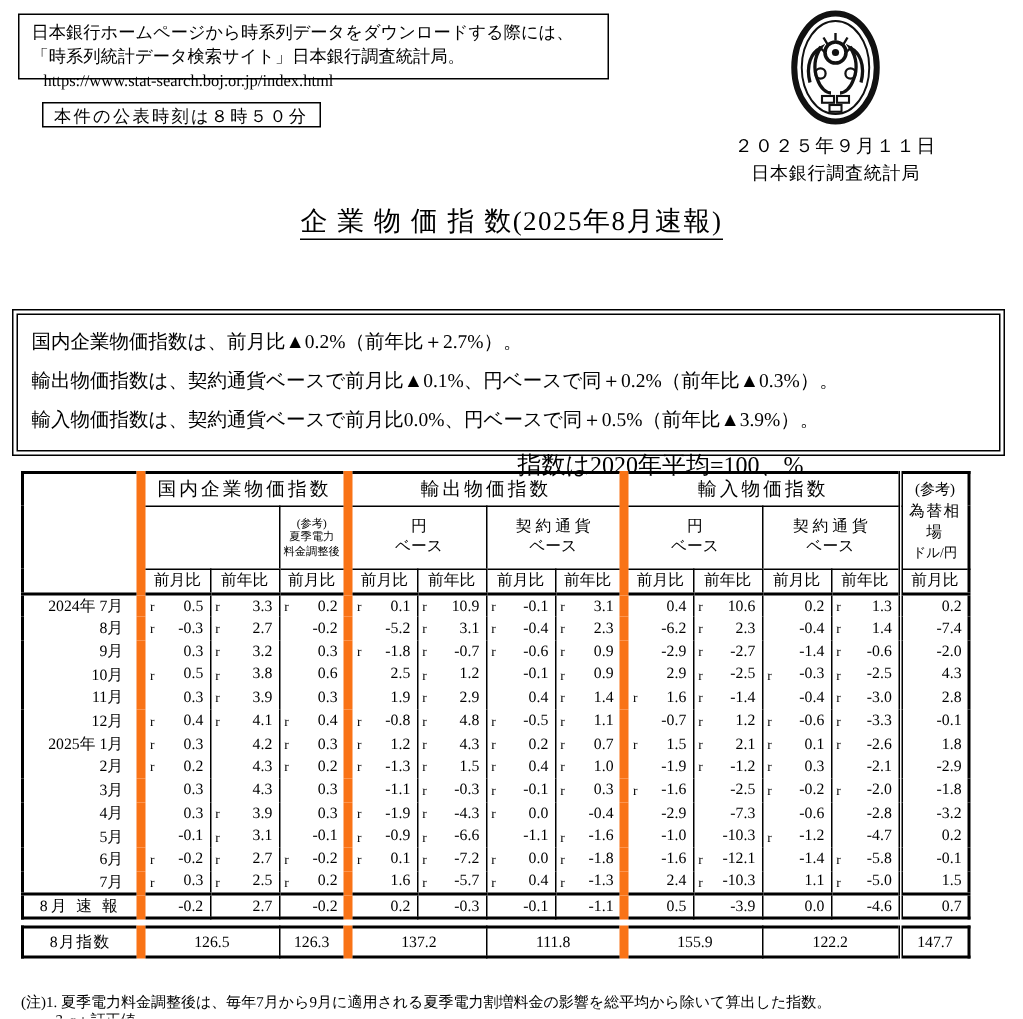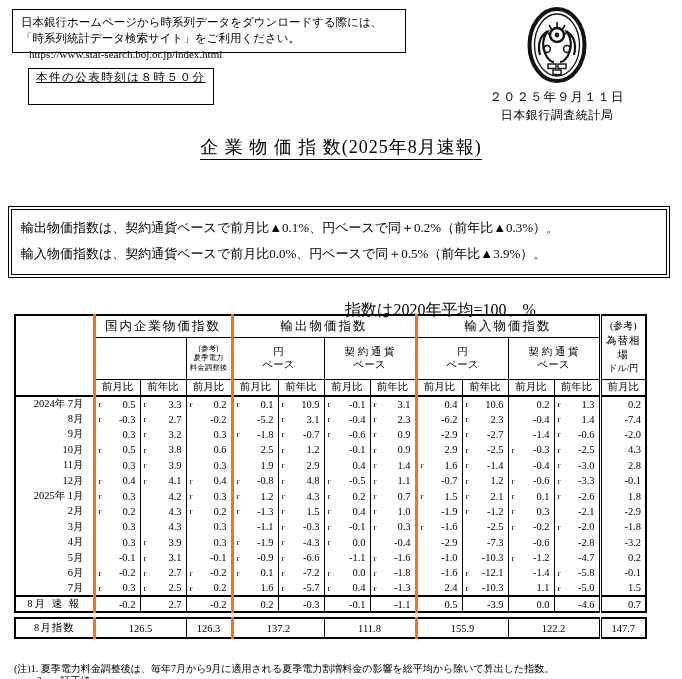--- a/index.html
+++ b/index.html
@@ -12,23 +12,23 @@
   .abs { position:absolute; }
 
   
   #download-box {
     left:12px; top:9px; width:394px; height:44px;
     border:1px solid #000; padding:4px 6px 2px 8px;
     font-size:11.5px; line-height:16px;
   }
   #download-box .url { font-size:11px; padding-left:8px; }
   #publish-box {
-    left:28px; top:68px; height:37px;
+    left:28px; top:68px; height:17px;
     border:1px solid #000; padding:1px 7px 0 7px;
-    font-size:11.5px; letter-spacing:1.5px; white-space:nowrap;text-decoration:underline;
+    font-size:11.5px; letter-spacing:1.5px; white-space:nowrap;
   }
 
   
   #seal { left:526px; top:5px; width:62px; height:80px; }
   #date-line { left:462px; top:89px; width:190px; text-align:center; font-size:12.5px; letter-spacing:1px; }
   #bureau-line { left:462px; top:107px; width:190px; text-align:center; font-size:12px; letter-spacing:0.5px;font-family:Liberation Mono, monospace; }
 
   
   #title-wrap { left:0; top:135px; width:682px; text-align:center; }
   #title-wrap span {
@@ -42,21 +42,21 @@
   #summary-inner p { font-size:13px; line-height:26px; white-space:nowrap; }
 
   #unit-note { left:345px; top:300px; width:300px; text-align:left; font-size:16px; }
 
   
   #table-wrap { left:14px; top:314px; width:631px; }
   table { border-collapse:collapse; table-layout:fixed; width:631px; }
   #main-table, #index-table { border:2px solid #000; }
   th, td { padding:0; font-weight:normal; overflow:hidden; }
   .b1 { border-left:1px solid #000; }
-  .b2 { border-left:3px solid #f97316; }
+  .b2 { border-left:6px solid #f97316; }
   .bd { border-left:3px double #000; }
 
   .dateh { border-bottom:2px solid #000; }
   .gh { font-size:12.5px; letter-spacing:2px; height:22px; border-bottom:1px solid #000; text-align:center; }
   .sh { font-size:10.5px; line-height:13px; height:42px; border-bottom:1px solid #000; text-align:center; vertical-align:middle; }
   .adj { font-size:7.5px; line-height:9.5px; letter-spacing:0; }
   .mh { font-size:10.5px; height:17px; border-bottom:2px solid #000; text-align:center; }
   .fxh { border-bottom:1px solid #000; vertical-align:middle; }
   .fxin { display:flex; flex-direction:column; justify-content:space-between; height:58px; padding:1px 0; text-align:center; }
   .fxin .l1 { font-size:10px; }
@@ -77,21 +77,21 @@
   
   #notes { left:14px; top:645px; font-size:10px; line-height:11.5px;margin-top:18px; }
   #notes .n { white-space:nowrap; }
   #notes .indent { margin-left:23px; }
 </style>
 </head>
 <body>
 
 <div class="abs" id="download-box">
   <div>日本銀行ホームページから時系列データをダウンロードする際には、</div>
-  <div>「時系列統計データ検索サイト」をご利用ください。</div>
+  <div>「時系列統計データ検索サイト」日本銀行調査統計局。</div>
   <div class="url">https://www.stat-search.boj.or.jp/index.html</div>
 </div>
 
 <div class="abs" id="publish-box">
   <span>本件の公表時刻は８時５０分</span>
 </div>
 
 <div class="abs" id="seal">
   <svg width="62" height="80" viewBox="0 0 62 80">
     <ellipse cx="31" cy="40" rx="27.5" ry="36" fill="none" stroke="#111" stroke-width="4"></ellipse>
@@ -111,20 +111,21 @@
 
 <div class="abs" id="date-line">２０２５年９月１１日</div>
 <div class="abs" id="bureau-line">日本銀行調査統計局</div>
 
 <div class="abs" id="title-wrap">
   <span>企 業 物 価 指 数(2025年8月速報)</span>
 </div>
 
 <div class="abs" id="summary-box">
   <div id="summary-inner">
+    <p>国内企業物価指数は、前月比▲0.2%（前年比＋2.7%）。</p>
     <p>輸出物価指数は、契約通貨ベースで前月比▲0.1%、円ベースで同＋0.2%（前年比▲0.3%）。</p>
     <p>輸入物価指数は、契約通貨ベースで前月比0.0%、円ベースで同＋0.5%（前年比▲3.9%）。</p>
   </div>
 </div>
 
 <div class="abs" id="unit-note">指数は2020年平均=100、%</div>
 
 <div class="abs" id="table-wrap">
   <table id="main-table">
       <colgroup>

